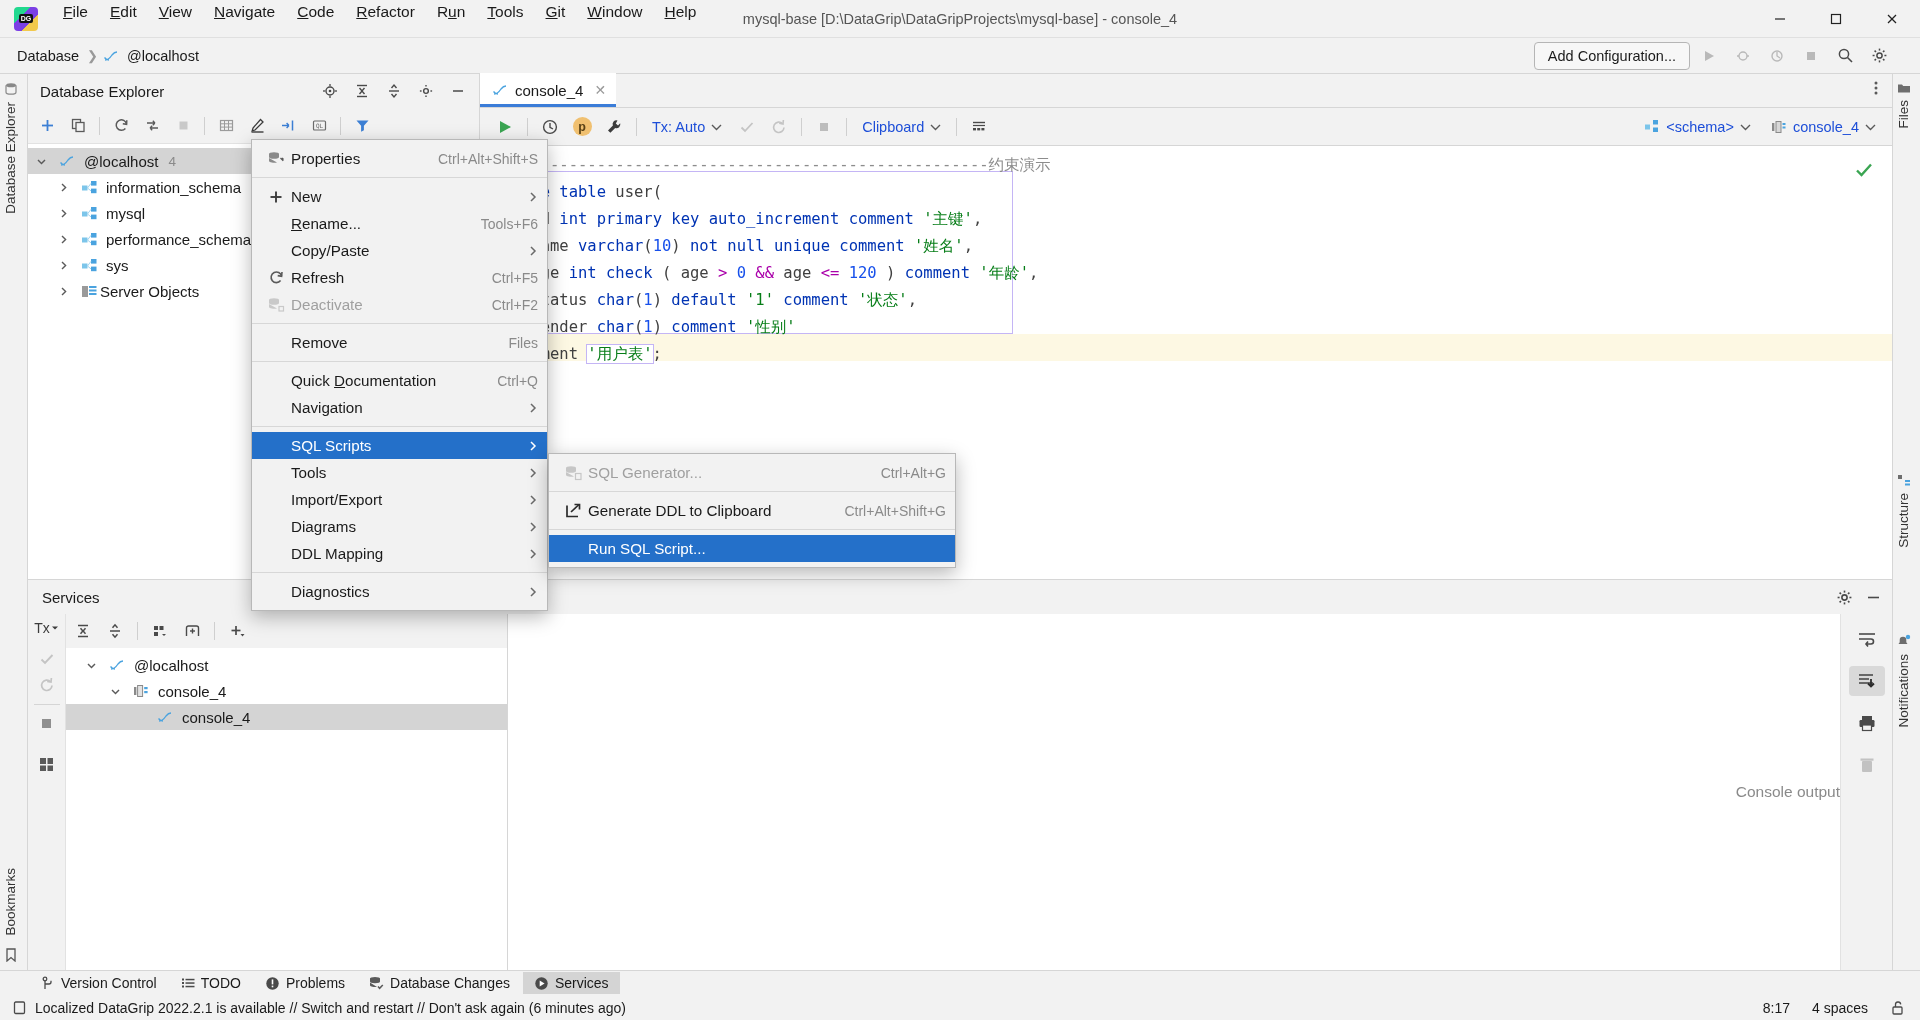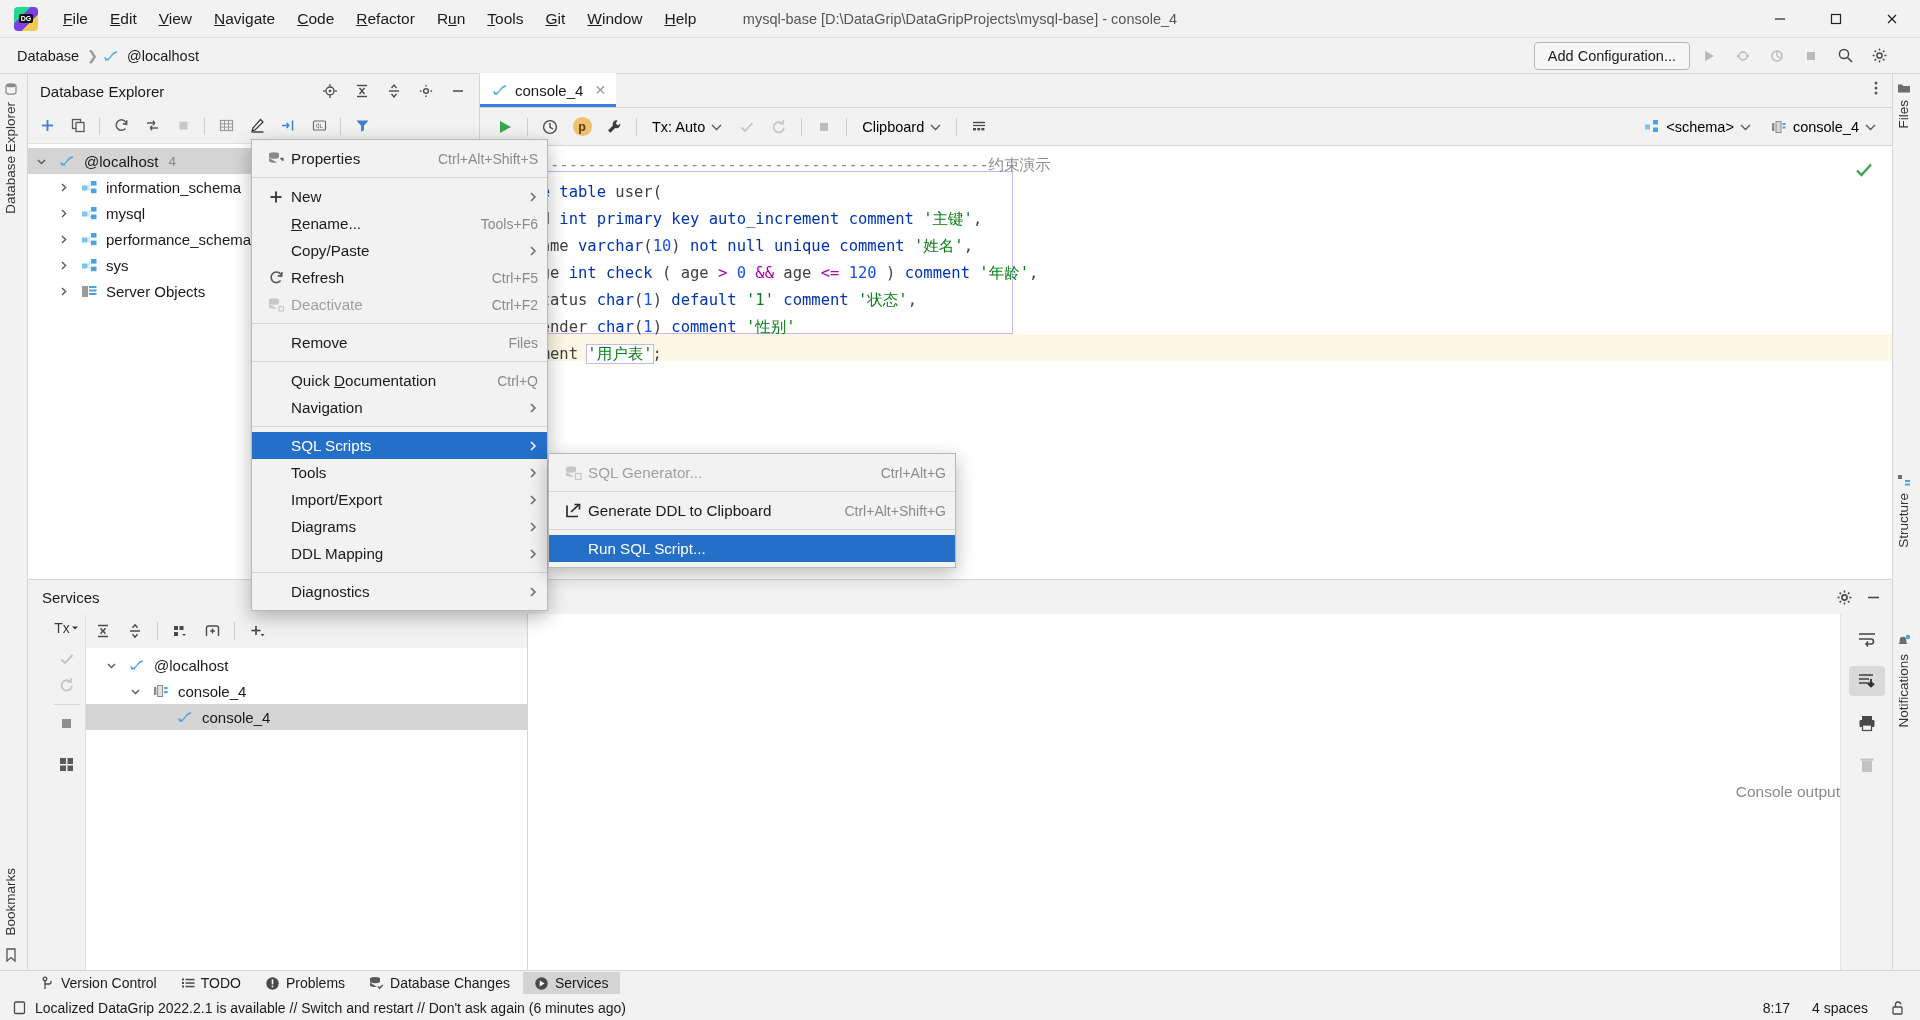--- a/index.html
+++ b/index.html
@@ -21,21 +21,21 @@
     display:flex; align-items:center;
   }
   .dg-logo {
     width:24px; height:24px; margin-left:14px; margin-right:14px;
     border-radius:4px; position:relative;
     background: linear-gradient(135deg,#22d88f 0%, #22d88f 34%, #7b3fe4 34%, #7b3fe4 66%, #f2c94c 66%);
     display:flex; align-items:center; justify-content:center;
     font-size:8px; color:#fff; font-weight:bold;
   }
   .dg-logo span{ background:#111; border-radius:2px; padding:1px 2px; font-size:7px;}
-  .menubar { display:flex; align-items:center; height:38px; }
+  .menubar { display:flex; height:38px; }
   .menu-item {
     padding: 4px 11px; font-size:15.5px; color:#1a1a1a; cursor:default; line-height:1;
   }
   .menu-item u { text-decoration: underline; }
   .win-title {
     position:absolute; left:0; width:1920px; text-align:center;
     font-size:14.5px; color:#555; pointer-events:none;
   }
   .win-btns { position:absolute; right:0; top:0; height:38px; display:flex; }
   .win-btn { width:56px; height:38px; display:flex; align-items:center; justify-content:center; color:#222;}
@@ -99,21 +99,21 @@
   .etab {
     height:34px; display:flex; align-items:center; gap:7px; padding:0 10px 0 12px;
     background:#fff; font-size:15px; position:relative;
   }
   .etab::after{ content:''; position:absolute; left:0; right:0; bottom:0; height:3px; background:#3b7dd8;}
   .tabstrip-right{ position:absolute; right:8px; top:4px; }
   .etoolbar {
     height:38px; background:#f2f2f2; display:flex; align-items:center; gap:2px;
     padding-left:10px; border-bottom:1px solid #d6d6d6; position:relative;
   }
-  .sel-box { display:flex; align-items:center; gap:6px; font-size:14.5px; color:#000000; padding:3px 8px; }
+  .sel-box { display:flex; align-items:center; gap:6px; font-size:14.5px; color:#1d4ed8; padding:3px 8px; }
   .etoolbar-right{ position:absolute; right:8px; display:flex; align-items:center; gap:4px; }
 
   .codearea { position:absolute; top:72px; left:0; right:0; bottom:0; background:#fff; overflow:hidden; }
   .code {
     font-family:"DejaVu Sans Mono", monospace; font-size:15.5px; line-height:27px;
     padding-top:6px; white-space:pre; position:relative;
   }
   .cline { height:27px; padding-left:14px; position:relative; }
   .kw   { color:#0033b3; }
   .str  { color:#067d17; }
@@ -155,21 +155,21 @@
     box-shadow: 0 6px 18px rgba(0,0,0,.28); z-index:61; padding:5px 0;
   }
 
   
   .services {
     position:absolute; left:28px; top:579px; right:28px; height:391px;
     background:#f2f2f2; border-top:1px solid #d6d6d6;
   }
   .svc-head { height:34px; display:flex; align-items:center; padding-left:14px; font-size:15px; position:relative;}
   .svc-head-icons{ position:absolute; right:10px; display:flex; gap:12px; align-items:center;}
-  .svc-body { position:absolute; top:34px; left:0; right:0; bottom:0; display:flex;margin-left:20px; }
+  .svc-body { position:absolute; top:34px; left:0; right:0; bottom:0; display:flex; }
   .svc-left-tools{
     width:38px; background:#f2f2f2; display:flex; flex-direction:column; align-items:center;
     padding-top:6px; gap:8px; border-right:1px solid #e2e2e2;
   }
   .svc-tree-wrap{ width:442px; background:#fff; border-right:1px solid #d6d6d6; position:relative;}
   .svc-tree-toolbar{ height:34px; display:flex; align-items:center; gap:2px; background:#f2f2f2; padding-left:2px;}
   .svc-tree{ position:absolute; top:34px; left:0; right:0; bottom:0; background:#fff; padding-top:4px;}
   .svc-out{ flex:1; background:#fff; position:relative; display:flex; align-items:center; justify-content:flex-end;
             color:#8a8a8a; font-size:15.5px;}
   .svc-right-tools{ width:52px; background:#f2f2f2; border-left:1px solid #e2e2e2;
@@ -526,21 +526,21 @@
             </svg>
           </span>
           <span class="tico">
             <svg width="17" height="15" viewBox="0 0 17 15">
               <rect x="1" y="2" width="6" height="11" fill="#9a9a9a"></rect>
               <rect x="8" y="2" width="7.5" height="2" fill="#4aa3df"></rect>
               <rect x="8" y="5.5" width="7.5" height="2" fill="#4aa3df"></rect>
               <rect x="8" y="9" width="7.5" height="2" fill="#4aa3df"></rect>
             </svg>
           </span>
-          <span style="margin-left: 6px;">Server Objects</span>
+          <span style="">Server Objects</span>
         </div>
       </div>
   </div>
 
   <div class="editorwrap">
     <div class="tabstrip">
       <div class="etab">
         <span>
           <svg width="16" height="14" viewBox="0 0 16 14">
               <path d="M2 11 C5 11 7 9 9 6 C10.5 4 12 3 14 3" stroke="#4aa3df" stroke-width="1.3" fill="none"></path>

